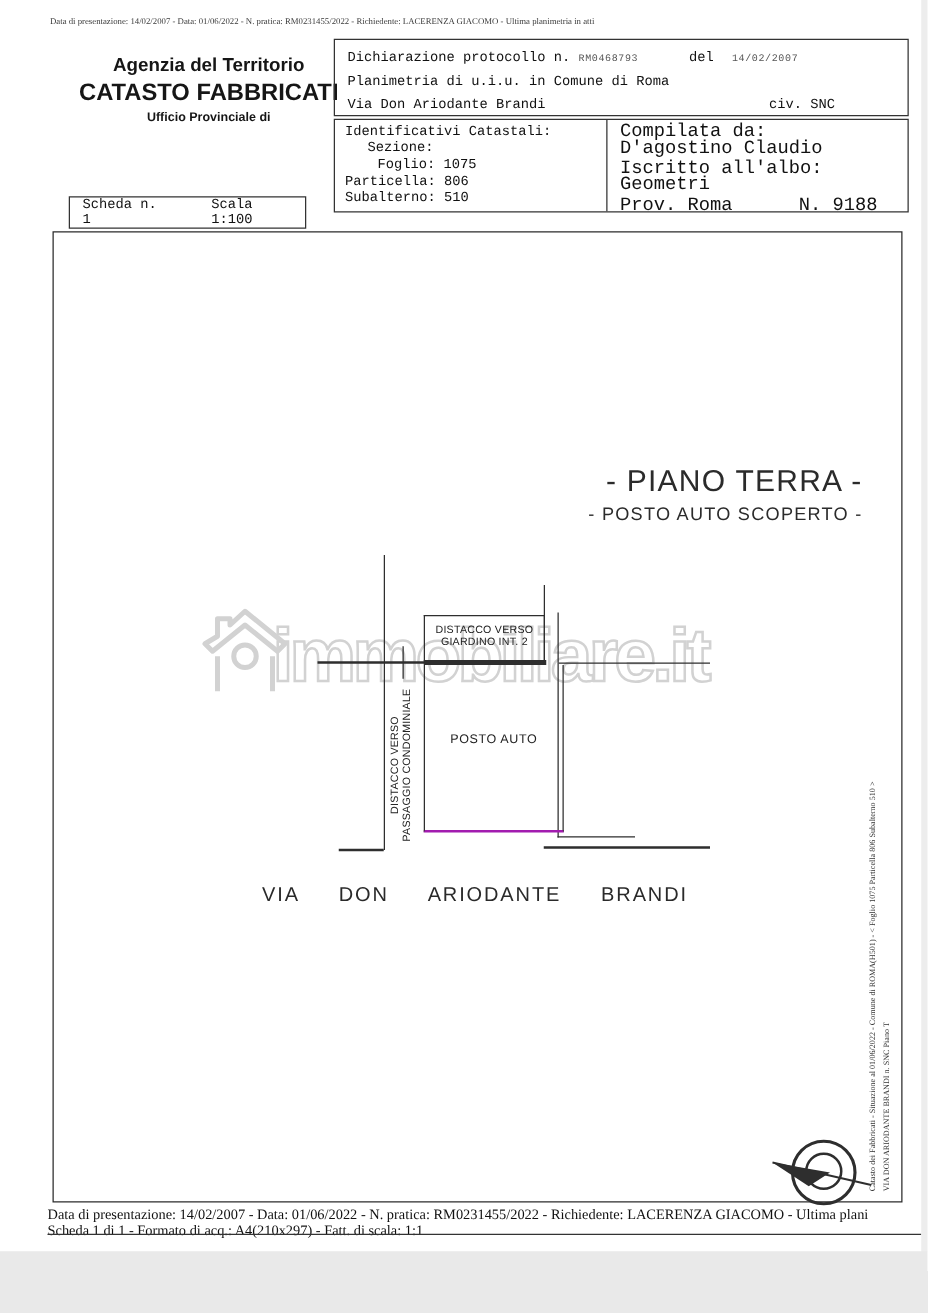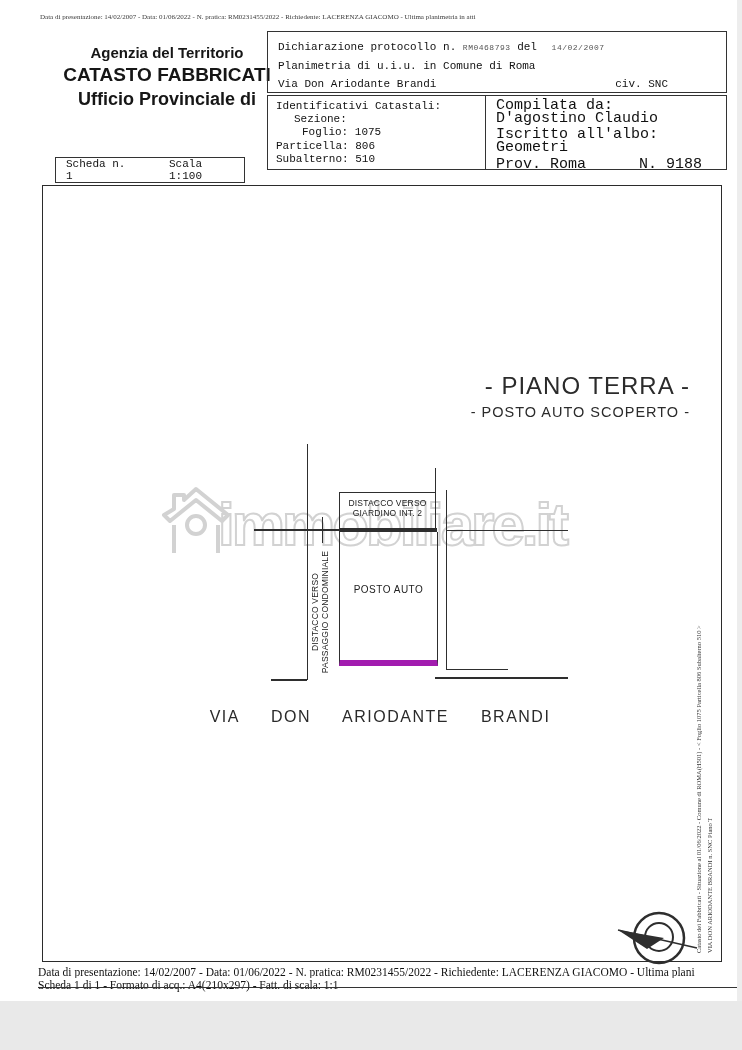--- a/index.html
+++ b/index.html
@@ -15,21 +15,21 @@
   .top-meta {
     left: 40px; top: 13px; width: 470px;
     font-family: "Liberation Serif", serif; font-size: 7px; color: #3a3a3a;
     white-space: nowrap;
   }
 
   
   .agency { left: 52px; top: 44px; width: 230px; text-align: center; font-weight: bold; color: #161616; }
   .agency .a1 { font-size: 15px; }
   .agency .a2 { font-size: 19px; margin-top: 3px; }
-  .agency .a3 { font-size: 18px; margin-top: 3px; }
+  .agency .a3 { font-size: 10px; margin-top: 3px; }
   .agency .a4 { font-size: 15px; margin-top: 3px; }
 
   .mono { font-family: "Liberation Mono", monospace; }
 
   
   .decl-box { left: 267px; top: 31px; width: 460px; height: 62px; border: 1px solid #333; padding: 6px 10px 0 10px; }
   .decl-row { font-size: 11px; line-height: 18px; color: #111; white-space: nowrap; }
   .decl-small { font-size: 8px; color: #555; letter-spacing: 0.5px; }
   .decl-line3 { display: flex; justify-content: space-between; padding-right: 48px; }
 
@@ -61,22 +61,22 @@
     font-size: 60px; font-weight: bold; letter-spacing: -3px; line-height: 72px;
     color: transparent; -webkit-text-stroke: 2px #d2d2d2; margin-left: -14px; margin-top: 6px;
   }
 
   
   .ln { position: absolute; background: #2e2e2e; z-index: 2; }
   .giardino-box { left: 339px; top: 492px; width: 97px; height: 37px; z-index: 2;
     border-top: 1px solid #2e2e2e; border-left: 1px solid #2e2e2e; border-right: 1px solid #2e2e2e;
     text-align: center; padding-top: 5px; }
   .plan-small { font-size: 8.5px; line-height: 10px; color: #222; letter-spacing: 0.2px; }
-  .posto-rect { left: 339px; top: 532px; width: 99px; height: 134px; z-index: 2;
-    border-left: 1px solid #2e2e2e; border-right: 1px solid #2e2e2e; border-bottom: 6px solid #a21caf;
+  .posto-rect { left: 339px; top: 532px; width: 112px; height: 134px; z-index: 2;
+    border-left: 1px solid #2e2e2e; border-right: 1px solid #2e2e2e; border-bottom: 2px solid #a21caf;
     display: flex; align-items: center; justify-content: center; }
   .posto-label { font-size: 10px; color: #222; letter-spacing: 0.5px; margin-top: -14px; }
   .passaggio { left: 246px; top: 601px; width: 150px; height: 22px; z-index: 3;
     transform: rotate(-90deg); text-align: center; }
   .street { left: 160px; top: 708px; width: 440px; text-align: center; z-index: 3;
     font-size: 16px; letter-spacing: 1.5px; word-spacing: 26px; color: #2a2a2a; }
 
   
   .side-text { left: 694px; top: 953px; width: 378px; transform: rotate(-90deg); transform-origin: 0 0;
     font-family: "Liberation Serif", serif; font-size: 6.5px; line-height: 10.5px; color: #333;
@@ -104,21 +104,21 @@
   <div class="abs agency">
     <div class="a1">Agenzia del Territorio</div>
     <div class="a2">CATASTO FABBRICATI</div>
     <div class="a3">Ufficio Provinciale di</div>
   </div>
 
   <div class="abs decl-box mono">
     <div class="decl-row">
       <span>Dichiarazione protocollo n.</span>
       <span class="decl-small" style="">RM0468793</span>
-      <span style="">del</span>
+      <span style="margin-left:34px;">del</span>
       <span class="decl-small" style="margin-left:8px;">14/02/2007</span>
     </div>
     <div class="decl-row">Planimetria di u.i.u. in Comune di Roma</div>
     <div class="decl-row decl-line3">
       <span>Via Don Ariodante Brandi</span>
       <span>civ. SNC</span>
     </div>
   </div>
 
   <div class="abs ident-box mono">

